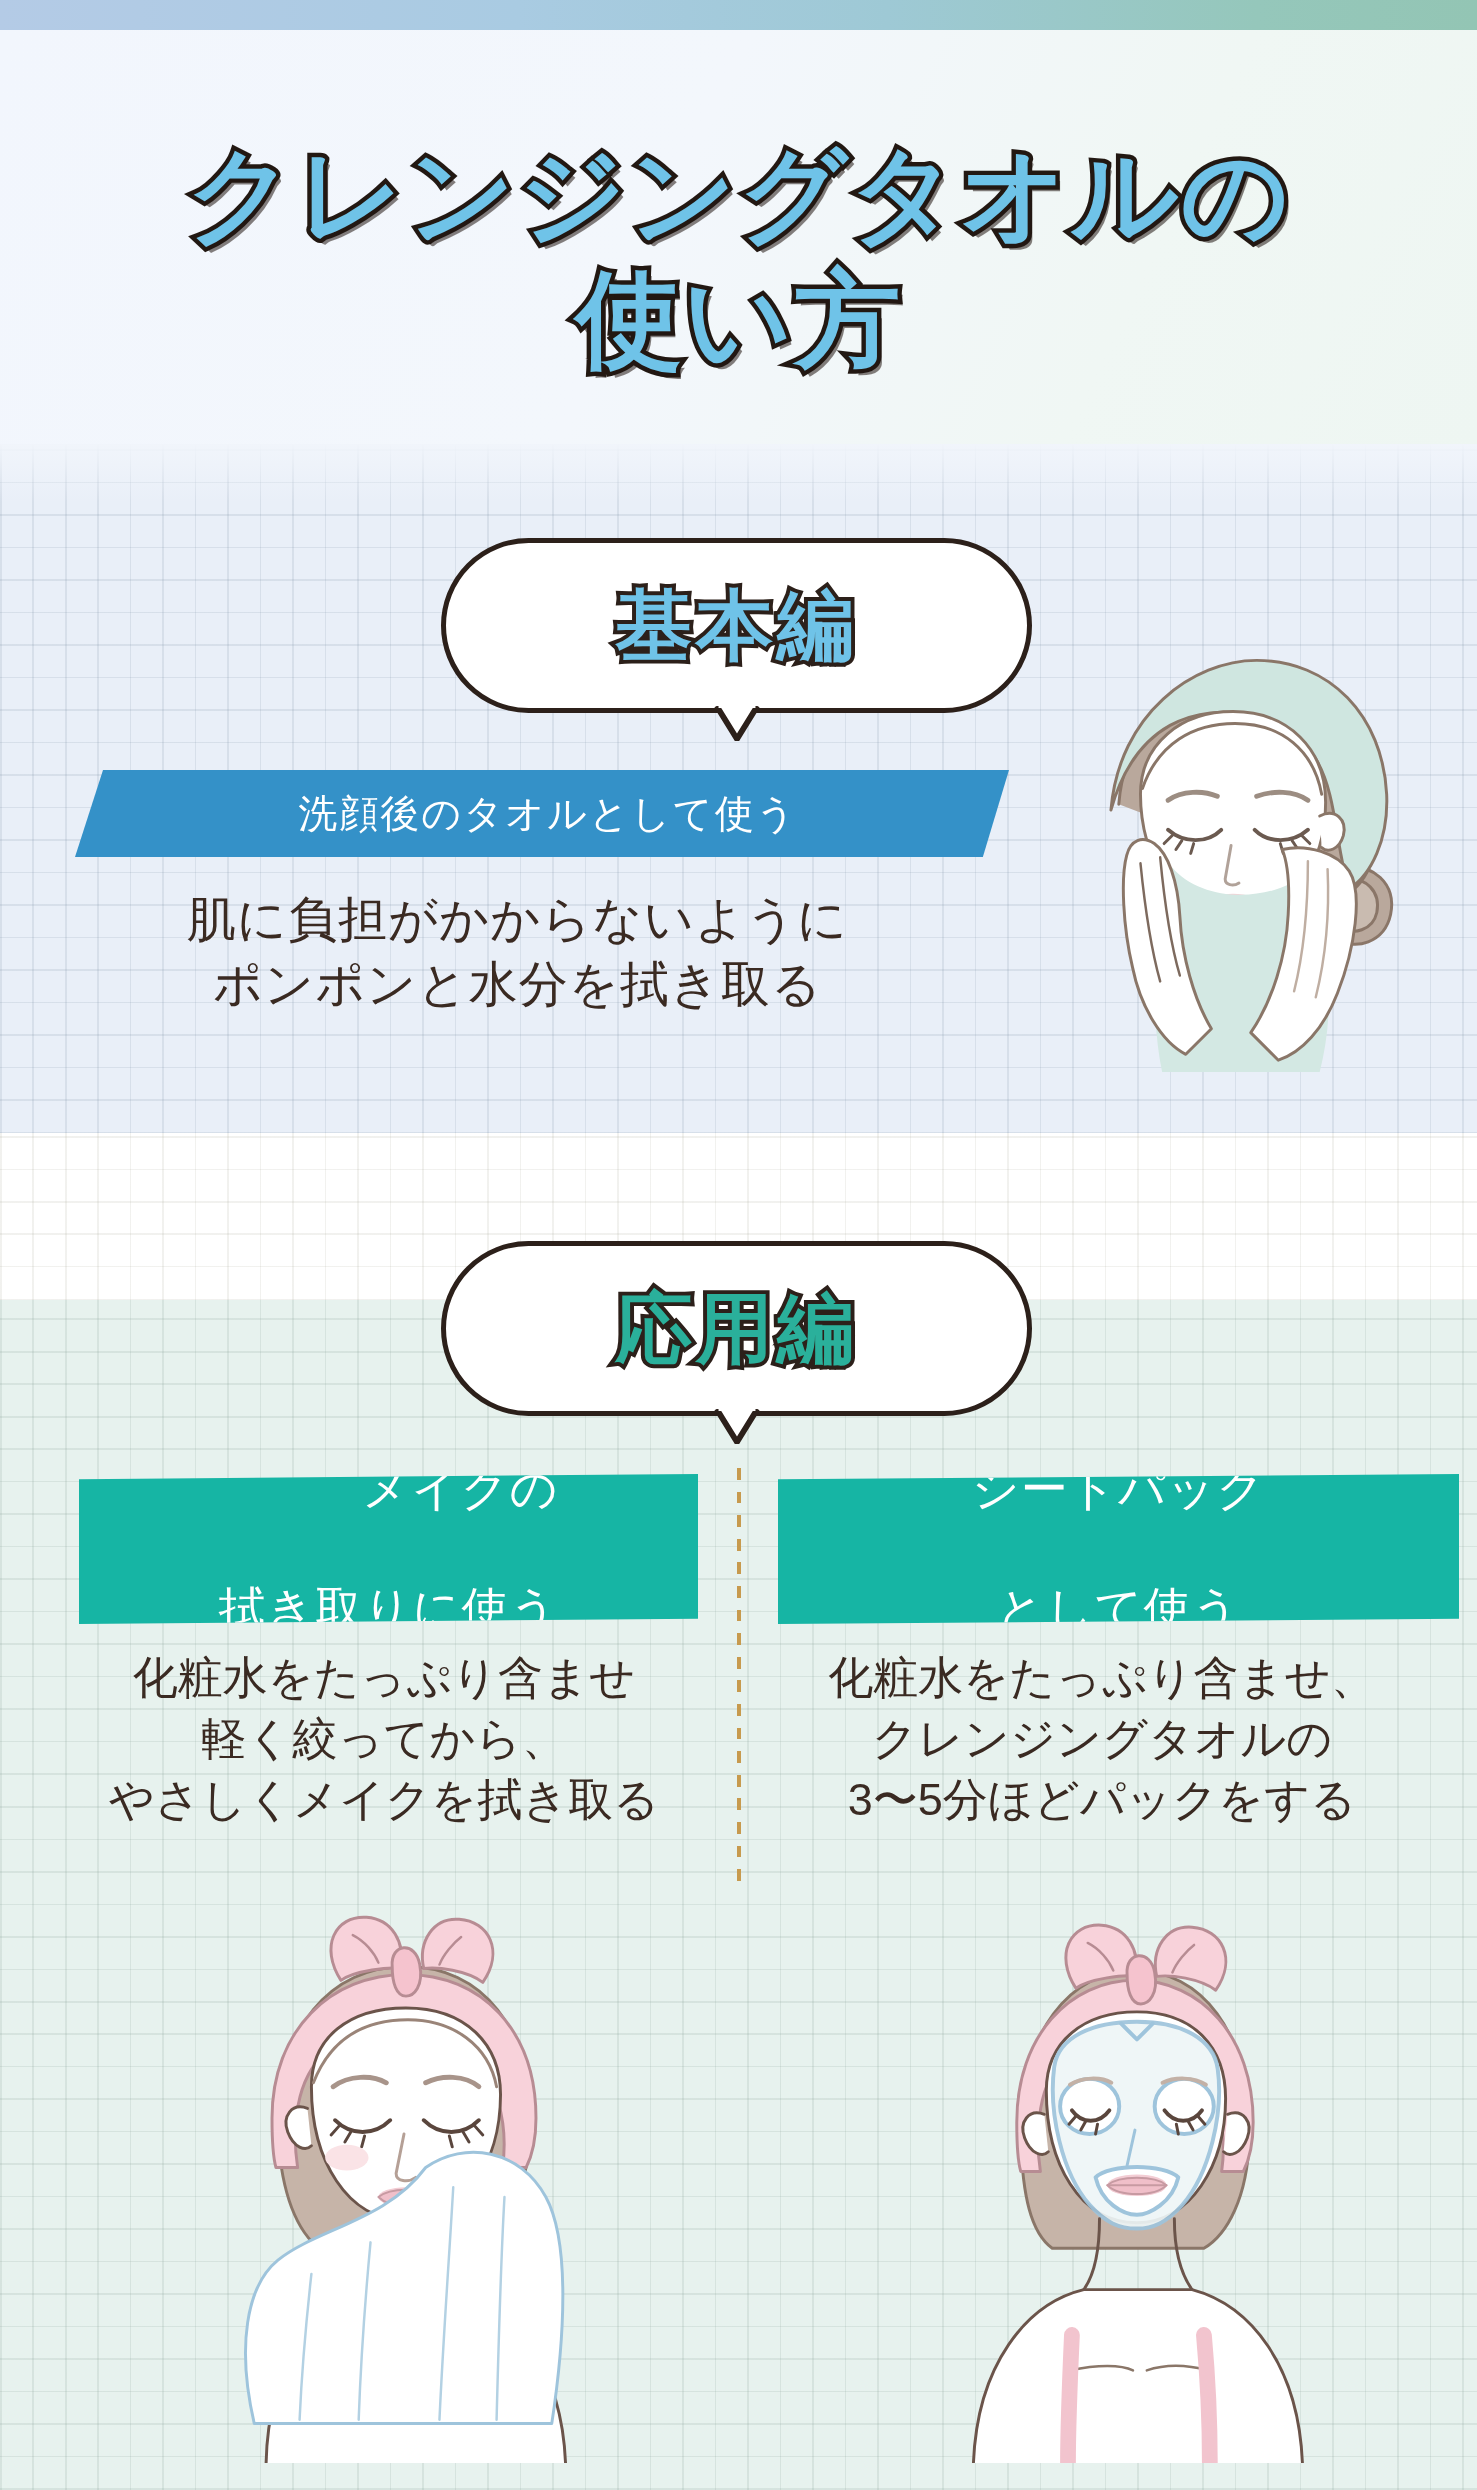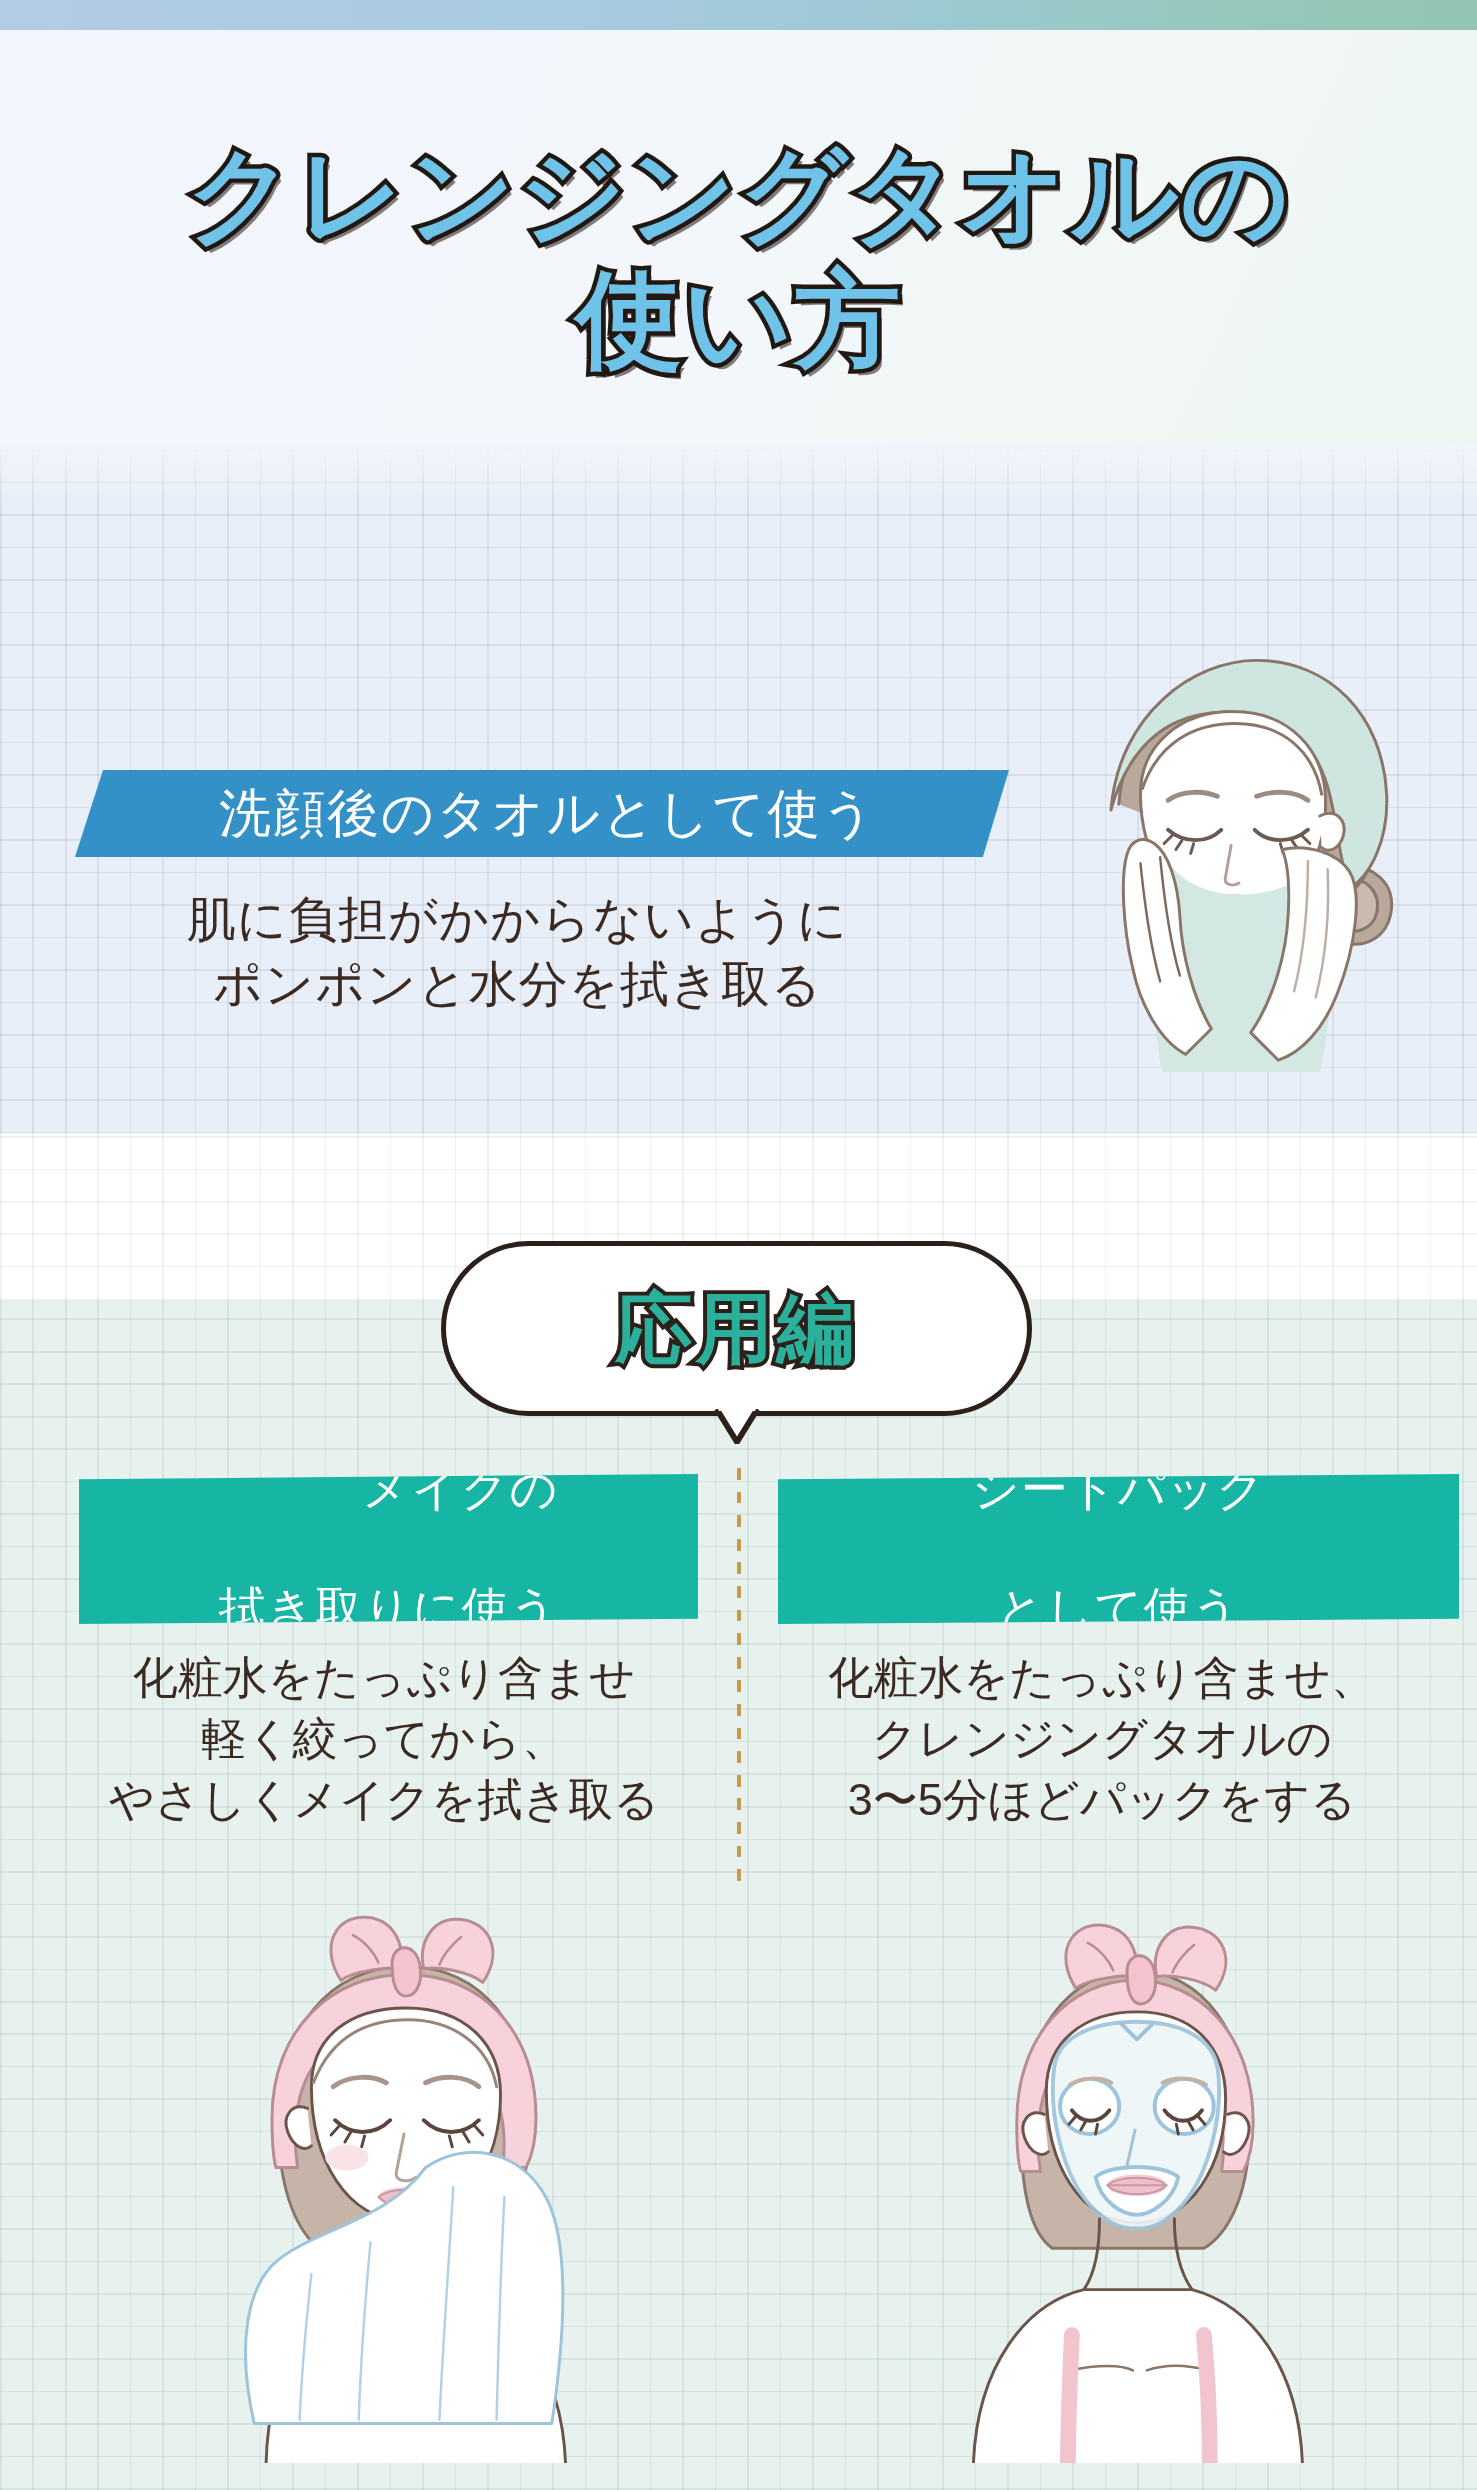--- a/index.html
+++ b/index.html
@@ -96,21 +96,21 @@
   #bubble-advanced .bubble-label { color:#2AB09B;text-align:right; }
 
   
   .banner-blue {
     position:absolute; left:75px; top:770px; width:934px; height:87px;
     background:#3491C8;
     clip-path:polygon(3.0% 0%, 100% 0%, 97.2% 100%, 0% 100%);
     display:flex; align-items:center; justify-content:center;
   }
   .banner-blue span {
-    color:#ffffff; font-size:52px; letter-spacing:2px; font-weight:400;
+    color:#ffffff; font-size:39px; letter-spacing:2px; font-weight:400;
     transform:translateX(5.9px);
   }
 
   .body-basic {
     position:absolute; left:79px; top:887px; width:877px;
     text-align:center; color:#3a2a22;
     font-size:49px; line-height:1.32; letter-spacing:1px;
   }
 
   
@@ -164,20 +164,27 @@
   <div class="gridband band-green"></div>
   <div class="veil-top"></div>
 
   <div class="hero">
     <div class="hero-title">
       <span>クレンジングタオルの</span>
       <span class="l2">使い方</span>
     </div>
   </div>
 
+  <div class="bubble" id="bubble-basic">
+    <span class="bubble-label">基本編</span>
+    <svg class="tail" viewBox="0 0 46 36">
+      <path d="M2 0 L23 34 L44 0" fill="#ffffff" stroke="#2c201a" stroke-width="6" stroke-linejoin="round"></path>
+      <path d="M4 -6 L42 -6 L42 2 L4 2 Z" fill="#ffffff"></path>
+    </svg>
+  </div>
 
   <div class="banner-blue">
     <span>洗顔後のタオルとして使う</span>
   </div>
 
   <div class="body-basic">
     <div>肌に負担がかからないように</div>
     <div>ポンポンと水分を拭き取る</div>
   </div>
 

